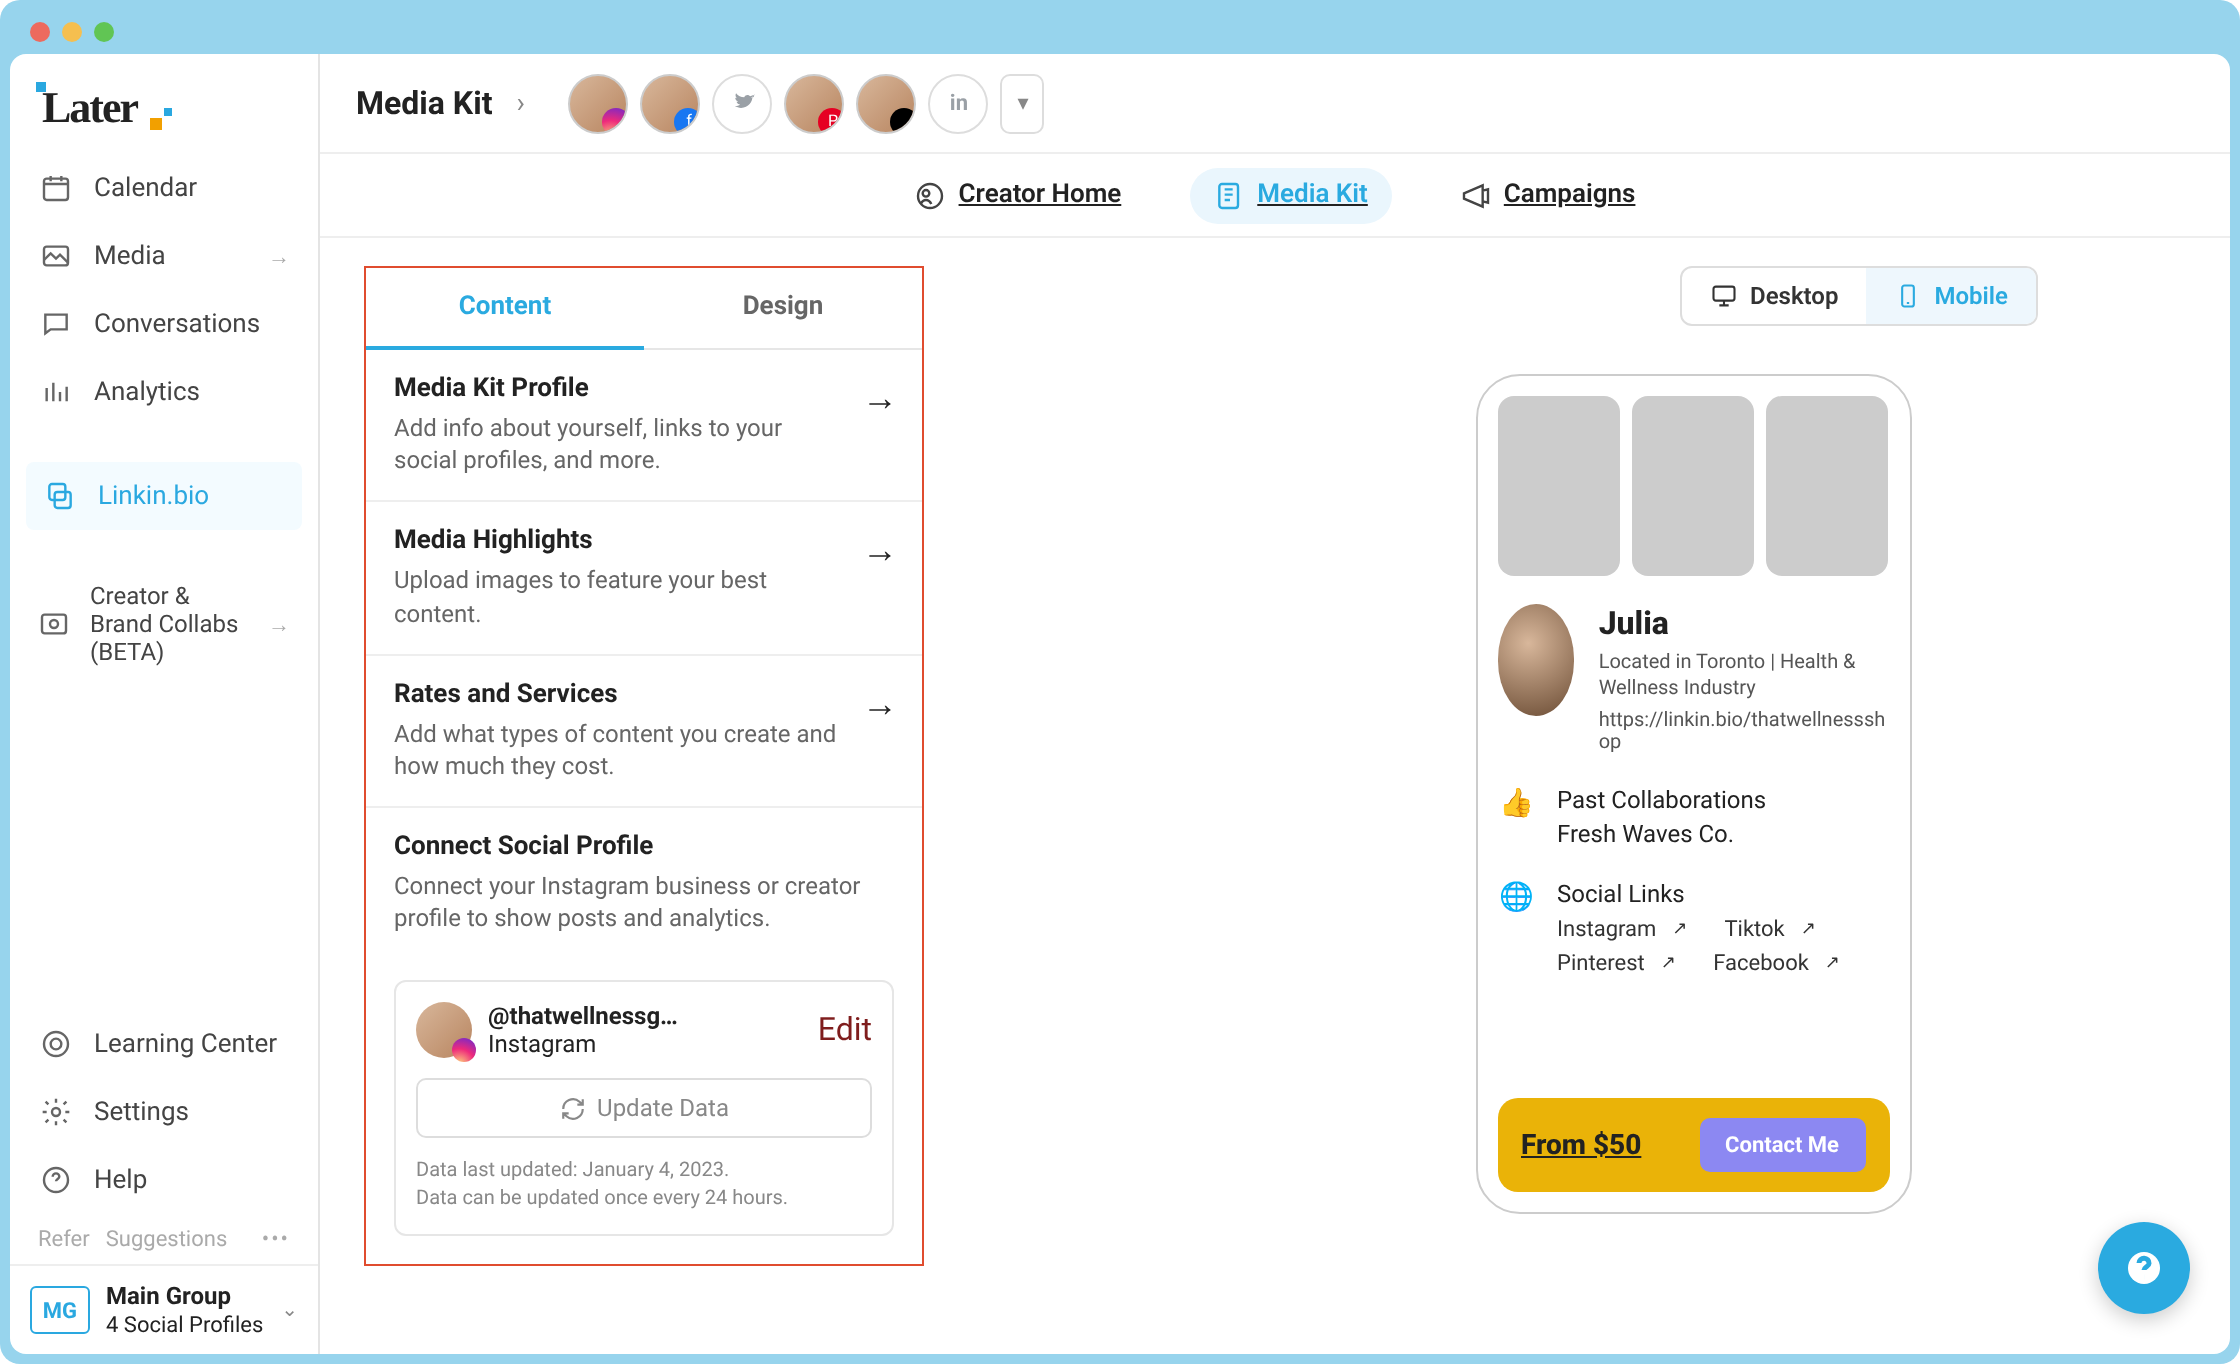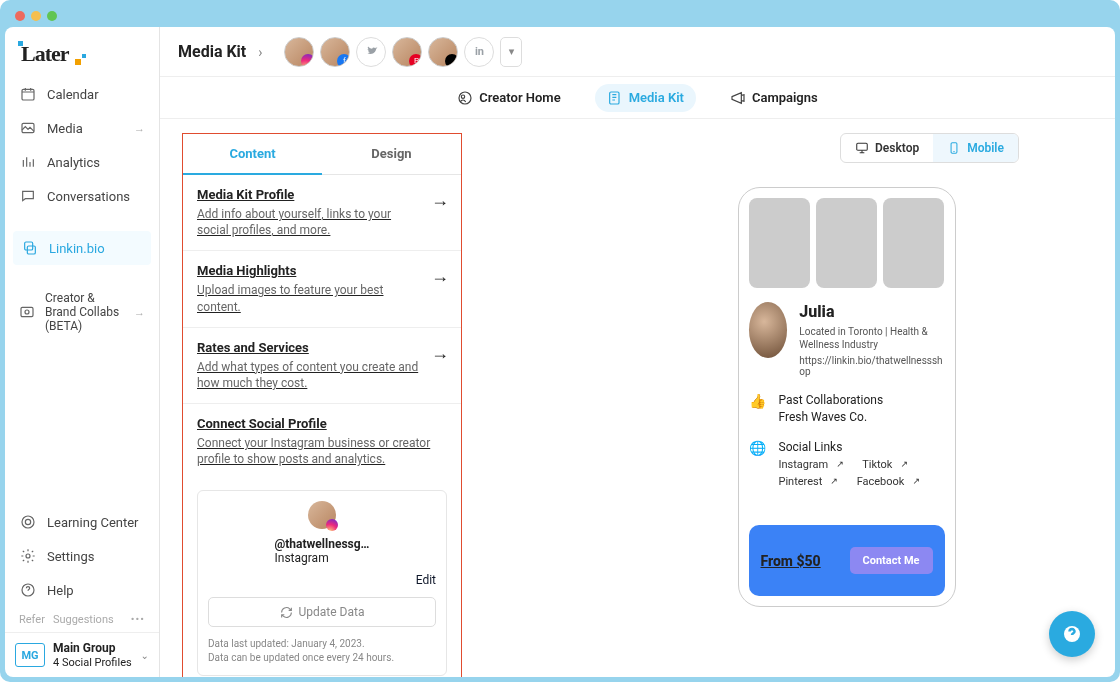--- a/index.html
+++ b/index.html
@@ -38,44 +38,44 @@
 .chev { font-size: 14px; color: #888; }
 .av-row { display: flex; align-items: center; gap: 6px; margin-left: 10px; }
 .av { width: 30px; height: 30px; border-radius: 50%; border: 1px solid #ddd; display:flex; align-items:center; justify-content:center; font-size: 12px; color:#888; background: #fff; position:relative; overflow:hidden; }
 .av.img { background: linear-gradient(135deg,#d8b79b,#b88560); border-color:#ccc; }
 .av .net { position:absolute; right:-2px; bottom:-2px; width:14px; height:14px; border-radius:50%; display:flex; align-items:center; justify-content:center; font-size:8px; color:#fff; }
 .net.ig { background: radial-gradient(circle at 30% 110%,#ffdb7d 0%,#ee2a7b 50%,#6228d7 100%); }
 .net.fb { background:#1877f2; }
 .net.pn { background:#e60023; } .net.tt { background:#000; }
 .av-more { width: 22px; height: 30px; border: 1px solid #ddd; border-radius: 5px; display:flex; align-items:center; justify-content:center; font-size:11px; color:#888; cursor:pointer; }
 
-.subnav { height: 42px; border-bottom: 1px solid #eee; display:flex; align-items:center; justify-content:center; gap: 34px; }
+.subnav { height: 42px; border-bottom: 1px solid #eee; display:flex; align-items:center; justify-content:center; gap: 34px; text-decoration: underline; }
 .subnav-item { display:flex; align-items:center; gap:6px; font-weight:600; font-size:13px; cursor:pointer; }
 .subnav-item svg, .subnav-item .gl { width:16px; height:16px; }
 .subnav-item.active { color:#2aaae0; background:#eaf6fd; padding:6px 12px; border-radius: 16px; }
 
 .content { flex:1; position:relative; padding: 14px 22px; overflow:hidden; }
 
 
 .panel { width: 280px; border: 1.5px solid #e04c2f; background: #fff; border-radius: 0; position:relative; }
 .ptabs { display:flex; }
 .ptab { flex:1; padding:12px 0; text-align:center; font-weight:700; font-size:13px; color:#666; border-bottom:1px solid #e6e6e6; cursor:pointer; }
 .ptab.active { color:#2aaae0; border-bottom: 2px solid #2aaae0; }
-.psec { padding: 12px 14px; border-bottom: 1px solid #eee; position:relative;text-decoration:underline; }
+.psec { padding: 12px 14px; border-bottom: 1px solid #eee; position:relative; }
 .psec:last-child { border-bottom:none; }
 .psec-title { font-weight:700; font-size:13px; margin-bottom:4px; }
 .psec-desc { font-size:12px; color:#666; line-height:1.35; padding-right: 24px; }
 .psec-arrow { position:absolute; right:12px; top:14px; font-size:18px; color:#222; }
 .social-card { margin: 10px 14px 14px; border:1px solid #e6e6e6; border-radius:6px; }
-.sc-head { display:flex; align-items:center; gap:8px; padding:10px;flex-direction:column; }
+.sc-head { display:flex; align-items:center; gap:8px; padding:10px; }
 .sc-av { width:28px; height:28px; border-radius:50%; background:linear-gradient(135deg,#d8b79b,#b88560); position:relative; }
 .sc-av .net { position:absolute; right:-2px; bottom:-2px; width:12px; height:12px; border-radius:50%; }
 .sc-txt { font-size:12px; line-height:1.2; }
 .sc-txt b { display:block; font-size:12px; }
-.sc-edit { margin-left:auto; font-size:12px; color:#0f172a; cursor:pointer; }
+.sc-edit { margin-left:auto; font-size:16px; color:#7f1d1d; cursor:pointer; }
 .sc-btn { margin:0 10px 10px; border:1px solid #ddd; border-radius:5px; padding:7px; text-align:center; font-size:12px; color:#888; display:flex; align-items:center; justify-content:center; gap:6px; cursor:pointer; }
 .sc-note { font-size:10px; color:#888; padding:0 10px 10px; line-height:1.4; }
 
 
 .preview-wrap { position:absolute; left: 440px; right: 22px; top: 14px; bottom: 14px; }
 .preview-bar { display:flex; align-items:center; gap:0; }
 .seg { display:flex; border:1px solid #ddd; border-radius:6px; overflow:hidden; margin-left: 240px; }
 .seg-btn { padding:7px 14px; font-size:12px; font-weight:600; display:flex; align-items:center; gap:6px; cursor:pointer; color:#333; }
 .seg-btn.active { background:#eef7fd; color:#2aaae0; }
 .share-btn { margin-left:auto; background:#4cbfef; color:#fff; border-radius:6px; padding:8px 14px; font-size:13px; font-weight:700; display:flex; align-items:center; gap:6px; cursor:pointer; }
@@ -91,21 +91,21 @@
 .pf-info h3 { font-size:16px; font-weight:800; margin-bottom:4px; }
 .pf-info .meta { font-size:10px; color:#555; line-height:1.3; }
 .pf-info .lnk { font-size:10px; color:#555; margin-top:4px; word-break: break-all; }
 .block { margin-top:16px; display:flex; gap:10px; }
 .block .bi { width:20px; font-size:14px; text-align:center; }
 .block .bt { font-size:12px; }
 .block .bt b { font-weight:400; display:block; margin-bottom:3px; }
 .slinks { font-size:11px; line-height:1.5; color:#333; }
 .slinks span { margin-right:8px; }
 .slinks .ar { font-size:9px; display:inline-block; transform: translateY(-1px); }
-.phone-bottom { position:absolute; left:10px; right:10px; bottom:10px; background:#3b82f6; border-radius:10px; padding:22px 12px; display:flex; align-items:center; }
+.phone-bottom { position:absolute; left:10px; right:10px; bottom:10px; background:#eab308; border-radius:10px; padding:10px 12px; display:flex; align-items:center; }
 .pb-price { font-weight:800; text-decoration: underline; font-size:14px; }
 .pb-btn { margin-left:auto; background:#8c88f2; color:#fff; font-size:11px; font-weight:700; padding:7px 13px; border-radius:5px; cursor:pointer; }
 
 .fab { position:absolute; right:25px; bottom:25px; width:46px; height:46px; border-radius:50%; background:#2aaae0; color:#fff; display:flex; align-items:center; justify-content:center; font-size:22px; font-weight:800; box-shadow:0 3px 10px rgba(0,0,0,.2); cursor:pointer; }
 
 svg { display:block; }
 </style>
 </head>
 <body>
 
@@ -143,32 +143,32 @@
                 <rect x="3" y="5" width="18" height="14" rx="2"></rect>
                 <path d="M3 15l5-5 4 4 3-3 6 6"></path>
               </svg>
           </span>
           <span>Media</span>
           <span class="arw">→</span>
         </div>
         <div class="nav-item">
           <span class="icn">
             <svg width="16" height="16" viewBox="0 0 24 24" fill="none" stroke="currentColor" stroke-width="1.8">
+                <path d="M4 5h16v11H8l-4 3z"></path>
+              </svg>
+          </span>
+          <span>Conversations</span>
+        </div>
+        <div class="nav-item">
+          <span class="icn">
+            <svg width="16" height="16" viewBox="0 0 24 24" fill="none" stroke="currentColor" stroke-width="1.8">
                 <path d="M5 19V9M10 19V5M15 19v-7M20 19V8"></path>
               </svg>
           </span>
           <span>Analytics</span>
-        </div>
-        <div class="nav-item">
-          <span class="icn">
-            <svg width="16" height="16" viewBox="0 0 24 24" fill="none" stroke="currentColor" stroke-width="1.8">
-                <path d="M4 5h16v11H8l-4 3z"></path>
-              </svg>
-          </span>
-          <span>Conversations</span>
         </div>
         <div class="nav-sep"></div>
         <div class="nav-item linkin">
           <span class="icn" style="color:#2aa8e0;">
             <svg width="16" height="16" viewBox="0 0 24 24" fill="none" stroke="currentColor" stroke-width="1.8">
                 <rect x="4" y="3" width="12" height="12" rx="2"></rect>
                 <rect x="8" y="9" width="12" height="12" rx="2"></rect>
               </svg>
           </span>
           <span>Linkin.bio</span>

